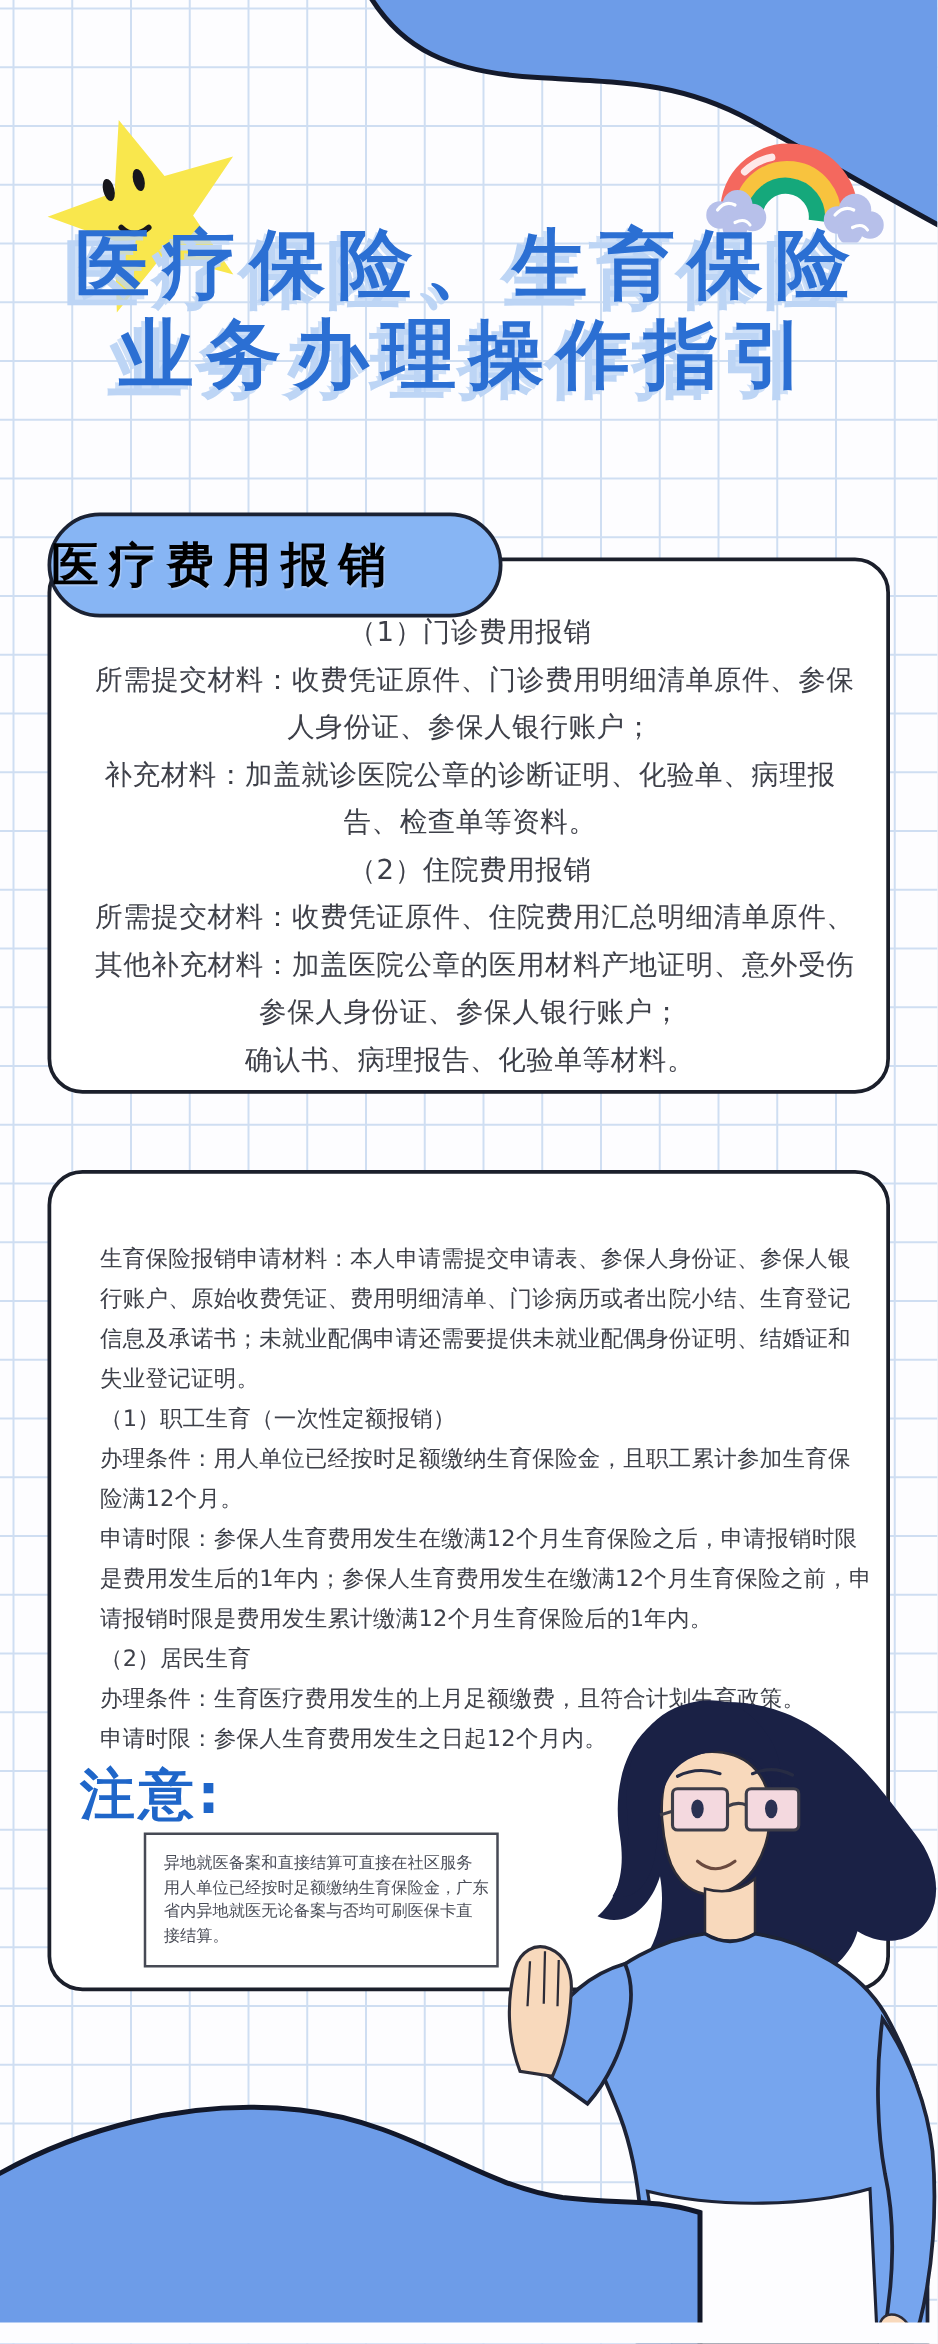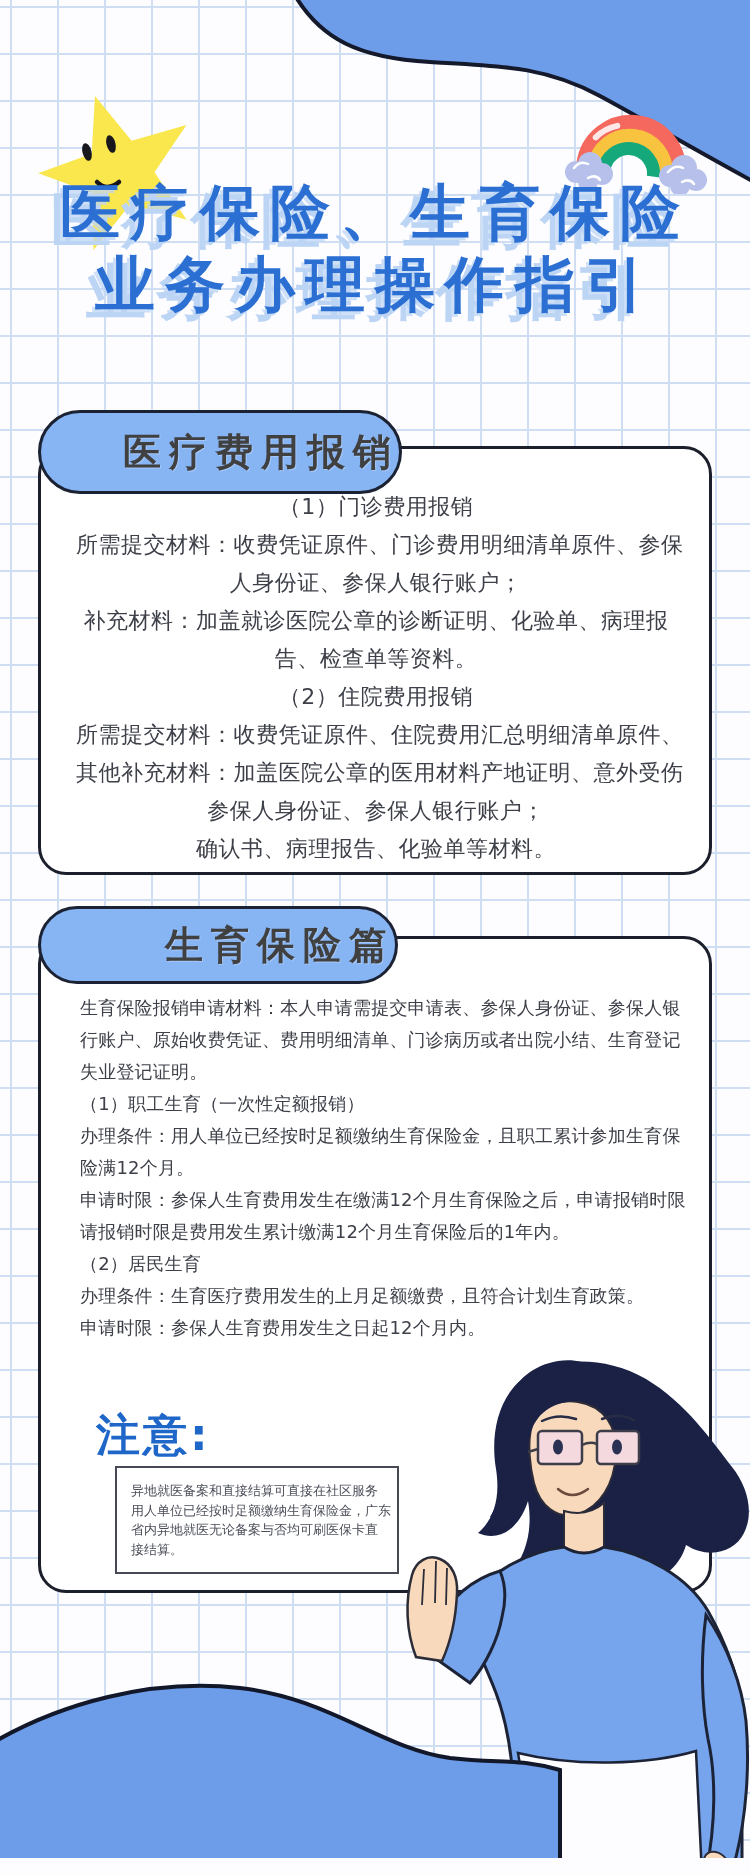--- a/index.html
+++ b/index.html
@@ -26,35 +26,35 @@
 
   
   .card{
     position:absolute;background:#ffffff;border:3px solid #1b1f2b;border-radius:28px;
     z-index:2;box-sizing:border-box;
   }
   .card1{left:38px;top:446px;width:674px;height:429px;}
   .card2{left:38px;top:936px;width:674px;height:657px;}
   .pill{
     position:absolute;background:#87b5f4;border:3px solid #1b2233;border-radius:46px;
-    color:#404040;font-weight:bold;font-size:38px;letter-spacing:8px;
-    display:flex;align-items:center;justify-content:flex-end;
+    color:#000000;font-weight:bold;font-size:38px;letter-spacing:8px;
+    display:flex;align-items:center;justify-content:flex-start;
     z-index:4;box-sizing:border-box;text-shadow:1px 1px 0 rgba(255,255,255,.25);font-family:Liberation Serif, serif;
   }
   .pill1{left:38px;top:410px;width:364px;height:84px;}
   .pill2{left:38px;top:906px;width:360px;height:78px;}
 
   .card1-body{position:absolute;left:76px;top:488px;width:600px;z-index:3;}
   .card1-body .line{font-size:22px;line-height:38px;color:#3e4049;letter-spacing:.5px;white-space:nowrap;text-align:center;}
   .card2-body{position:absolute;left:80px;top:992px;width:604px;z-index:3;}
   .card2-body .line{font-size:18px;line-height:32px;color:#3e4049;letter-spacing:.2px;white-space:nowrap;}
 
   .notice-title{
     position:absolute;left:64px;top:1406px;z-index:3;
-    font-size:44px;font-weight:bold;color:#1f66c9;letter-spacing:3px;margin-left:32px;
+    font-size:44px;font-weight:bold;color:#1f66c9;letter-spacing:3px;
   }
   .note-box{
     position:absolute;left:75px;top:1466px;width:252px;z-index:3;
     border:2px solid #474a55;background:#ffffff;padding:13px 14px;margin-left:40px;
   }
   .note-box .line{font-size:13px;line-height:19.5px;color:#4b4e59;white-space:nowrap;}
 
   .top-wave{left:0;top:0;z-index:2;}
   .bottom-wave{left:0;top:1630px;z-index:6;}
   .star{left:35px;top:84px;z-index:3;}
@@ -119,31 +119,30 @@
       <div class="line">补充材料：加盖就诊医院公章的诊断证明、化验单、病理报</div>
       <div class="line">告、检查单等资料。</div>
       <div class="line">（2）住院费用报销</div>
       <div class="line">所需提交材料：收费凭证原件、住院费用汇总明细清单原件、</div>
       <div class="line">其他补充材料：加盖医院公章的医用材料产地证明、意外受伤</div>
       <div class="line">参保人身份证、参保人银行账户；</div>
       <div class="line">确认书、病理报告、化验单等材料。</div>
     </div>
 
   <div class="card card2"></div>
-  <div class="pill pill2">
-    <span>生育保险篇</span>
-  </div>
   <div class="abs card2-body">
       <div class="line">生育保险报销申请材料：本人申请需提交申请表、参保人身份证、参保人银</div>
       <div class="line">行账户、原始收费凭证、费用明细清单、门诊病历或者出院小结、生育登记</div>
+      <div class="line">信息及承诺书；未就业配偶申请还需要提供未就业配偶身份证明、结婚证和</div>
       <div class="line">失业登记证明。</div>
       <div class="line">（1）职工生育（一次性定额报销）</div>
       <div class="line">办理条件：用人单位已经按时足额缴纳生育保险金，且职工累计参加生育保</div>
       <div class="line">险满12个月。</div>
       <div class="line">申请时限：参保人生育费用发生在缴满12个月生育保险之后，申请报销时限</div>
+      <div class="line">是费用发生后的1年内；参保人生育费用发生在缴满12个月生育保险之前，申</div>
       <div class="line">请报销时限是费用发生累计缴满12个月生育保险后的1年内。</div>
       <div class="line">（2）居民生育</div>
       <div class="line">办理条件：生育医疗费用发生的上月足额缴费，且符合计划生育政策。</div>
       <div class="line">申请时限：参保人生育费用发生之日起12个月内。</div>
     </div>
 
   <div class="notice-title">注意:</div>
 
   <div class="note-box">
       <div class="line">异地就医备案和直接结算可直接在社区服务</div>

